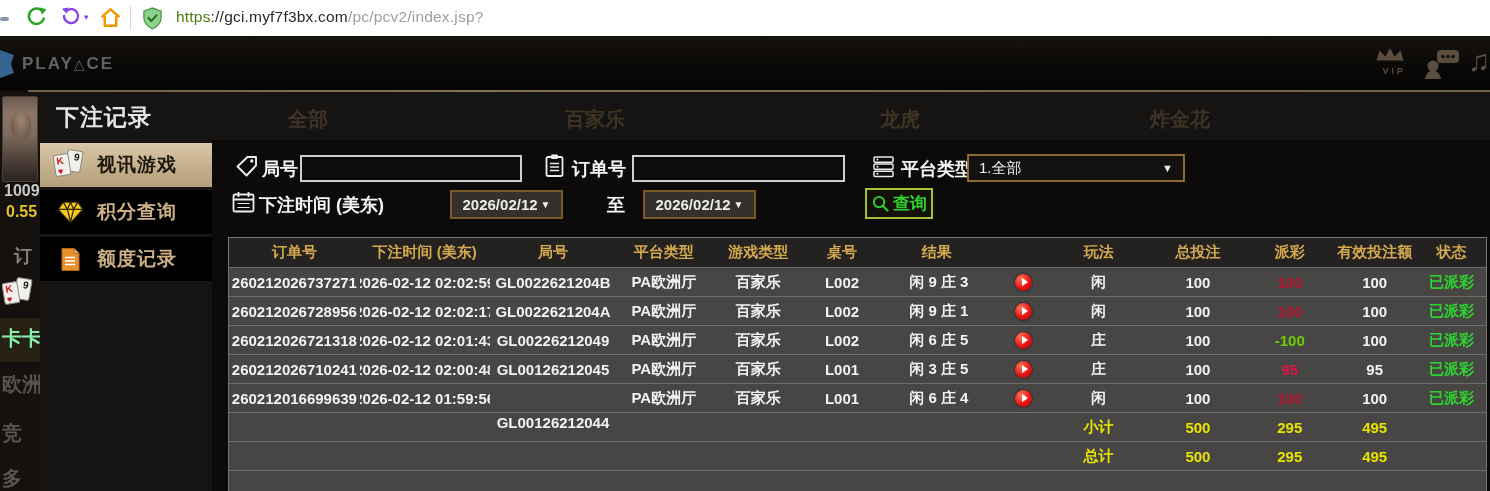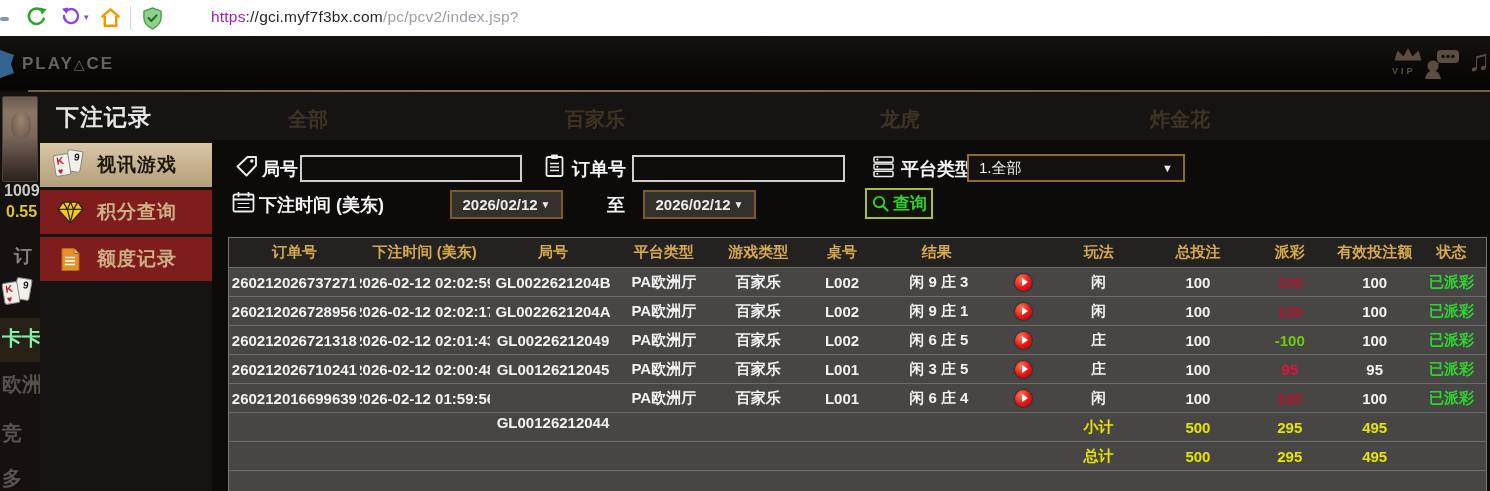--- a/index.html
+++ b/index.html
@@ -7,31 +7,31 @@
   body{font-family:"Liberation Sans","DejaVu Sans",sans-serif;}
   #root{position:relative;width:1490px;height:491px;overflow:hidden;background:#0b0a09;}
 
   
   .browser{position:absolute;left:0;top:0;width:1490px;height:36px;background:#ffffff;}
   .b-dash{position:absolute;left:0;top:17px;width:9px;height:4px;border-radius:2px;background:#8696ab;}
   .b-ico{position:absolute;top:6px;}
   .b-sep{position:absolute;left:130px;top:6px;width:1px;height:24px;background:#d5d5d5;}
   .b-caret{position:absolute;left:84px;top:12px;font-size:9px;color:#8a3ff0;}
   .url{position:absolute;left:176px;top:8px;font-size:15.5px;letter-spacing:.2px;white-space:nowrap;}
-  .url .scheme{color:#a21caf;margin-left:35px;}
+  .url .scheme{color:#4d7c0f;}
   .url .host{color:#24292e;}
   .url .path{color:#9aa0a6;}
 
   
   .appbar{position:absolute;left:0;top:36px;width:1490px;height:54px;background:linear-gradient(180deg,#16130f 0%,#0b0907 55%,#050403 100%);}
   .logo-ico{position:absolute;left:0;top:14px;width:14px;height:28px;background:#34648f;clip-path:polygon(0 0,100% 18%,78% 50%,100% 82%,0 100%);}
   .logo-txt{position:absolute;left:22px;top:18px;font-size:17px;font-weight:700;letter-spacing:2px;color:#646464;}
   .logo-txt .tri{font-size:14px;}
   .tb-ico{position:absolute;color:#5c4e3f;}
-  .vip-wrap{left:1372px;top:11px;width:34px;text-align:left;margin-left:20px;}
+  .vip-wrap{left:1372px;top:11px;width:34px;text-align:right;}
   .vip-txt{display:block;font-size:9px;font-weight:700;letter-spacing:3px;color:#5c4e3f;margin-top:0px;}
   .note-txt{left:1468px;top:8px;font-size:30px;}
 
   
   .tanline{position:absolute;left:28px;top:90px;width:1462px;height:2px;background:linear-gradient(90deg,#6e5f49,#857257 30%,#6e5f49);}
 
   
   .leftstrip{position:absolute;left:0;top:92px;width:40px;height:399px;background:#14110f;overflow:hidden;}
   .avatar{position:absolute;left:2px;top:4px;width:36px;height:86px;border:1px solid #4a4138;border-radius:2px;
     background:linear-gradient(180deg,#6b5a4e 0%,#8a7465 18%,#7d6a5c 45%,#4e4038 75%,#2b231e 100%);}
@@ -49,21 +49,21 @@
   .cards .c9{left:13px;top:0;transform:rotate(10deg);color:#141414;text-align:right;}
   .cards .cK{left:1px;top:4px;transform:rotate(-9deg);color:#cf1322;}
   .cards .cK em{display:block;font-style:normal;font-size:9px;margin-top:1px;}
 
   
   .modal{position:absolute;left:40px;top:92px;width:1450px;height:399px;background:#161412;overflow:hidden;}
   .m-title{position:absolute;left:16px;top:10px;font-size:23px;font-weight:700;color:#e5e5e5;letter-spacing:1px;}
   .ghost{position:absolute;top:14px;font-size:20px;font-weight:700;color:#8a6f45;opacity:.35;}
 
   
-  .menu-item{position:absolute;left:0;width:172px;height:44px;display:flex;align-items:center;gap:10px;padding-left:13px;background:#7f1d1d;cursor:pointer;}
+  .menu-item{position:absolute;left:0;width:172px;height:44px;display:flex;align-items:center;gap:10px;padding-left:13px;background:#000000;cursor:pointer;}
   .menu-item .lbl{font-size:19px;font-weight:700;color:#cdb086;letter-spacing:1px;}
   .menu-item.active{background:linear-gradient(180deg,#d8c7a8 0%,#c3ae89 60%,#b3a07c 100%);}
   .menu-item.active .lbl{color:#1c150c;}
   .menu-item.active::after{content:"";position:absolute;right:-15px;top:50%;transform:translateY(-50%);
     border-left:15px solid #bfab86;border-top:13px solid transparent;border-bottom:13px solid transparent;}
   .mi-ico{width:34px;display:flex;justify-content:center;}
 
   
   .content{position:absolute;left:172px;top:48px;width:1278px;height:351px;background:#0c0b0a;}
   .flabel{position:absolute;font-size:18px;font-weight:700;color:#f5f5f5;white-space:nowrap;}

